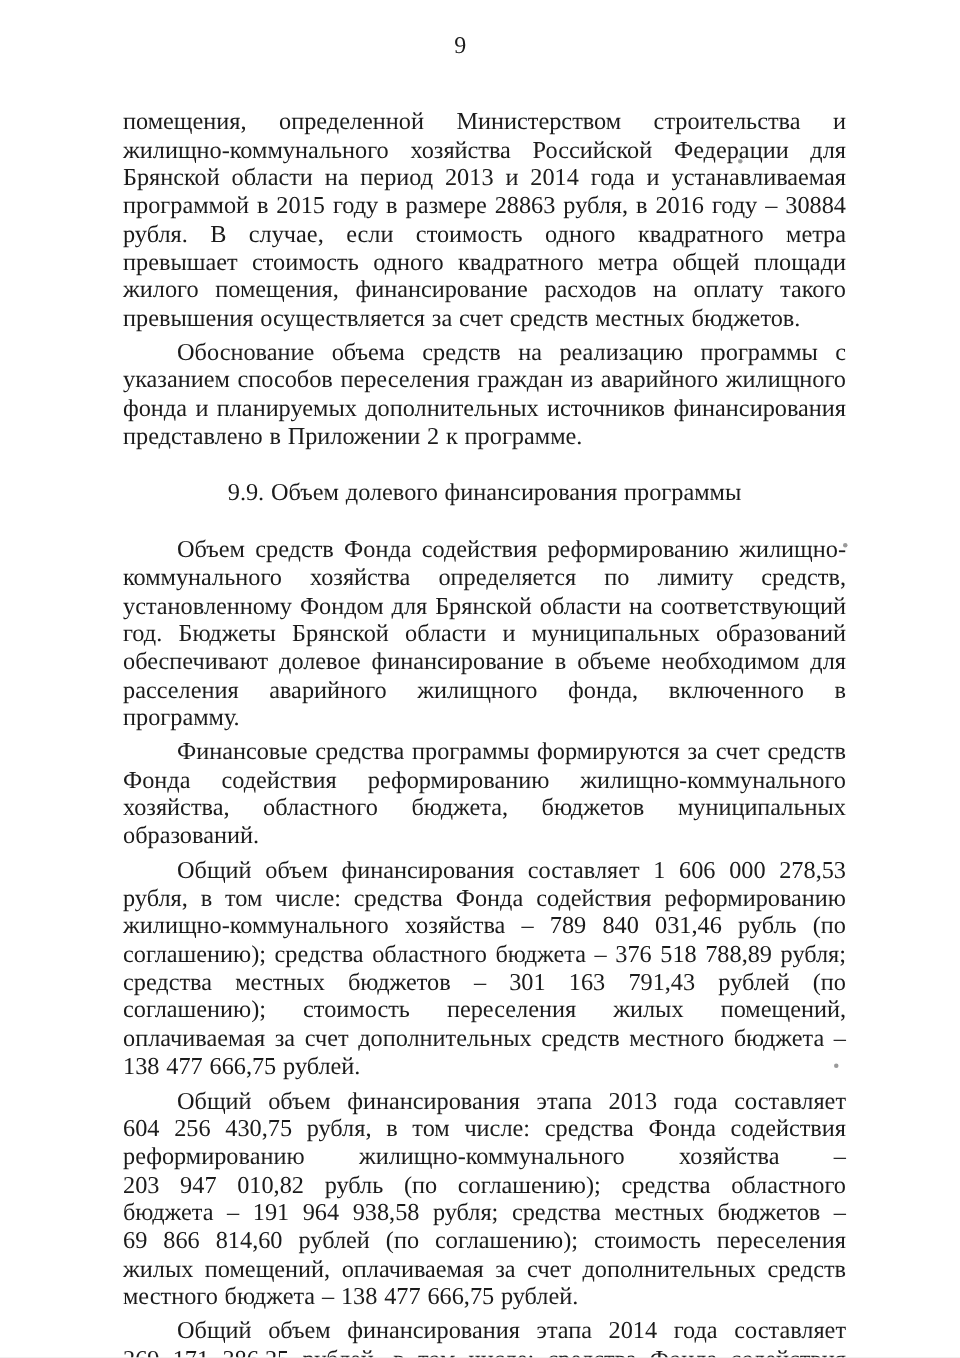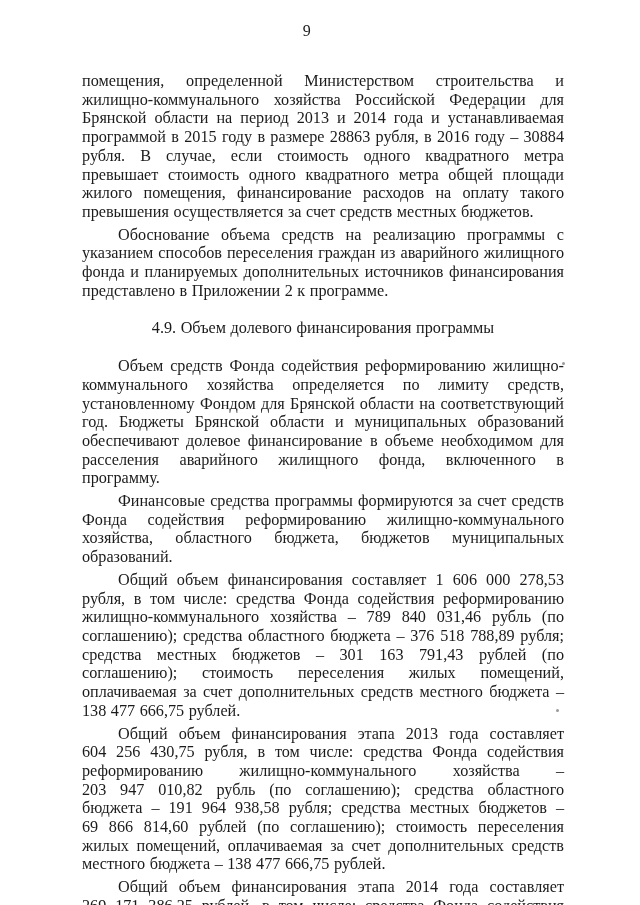--- a/index.html
+++ b/index.html
@@ -55,21 +55,21 @@
 <div class="page">
 
   <div class="page-number">9</div>
 
   <div class="doc-body">
 
     <p class="para">помещения, определенной Министерством строительства и жилищно-коммунального хозяйства Российской Федерации для Брянской области на период 2013 и 2014 года и устанавливаемая программой в 2015 году в размере 28863 рубля, в 2016 году – 30884 рубля. В случае, если стоимость одного квадратного метра превышает стоимость одного квадратного метра общей площади жилого помещения,  финансирование расходов на оплату такого превышения осуществляется за счет средств местных бюджетов.</p>
 
     <p class="para indent">Обоснование объема средств на реализацию программы с указанием способов переселения граждан из аварийного жилищного фонда и планируемых дополнительных источников финансирования представлено в Приложении 2 к программе.</p>
 
-    <h2 class="section-heading">4.9. Объем долевого финансирования программы</h2>
+    <h2 class="section-heading">9.9. Объем долевого финансирования программы</h2>
 
     <p class="para indent">Объем средств Фонда содействия реформированию жилищно-коммунального хозяйства определяется по лимиту средств, установленному Фондом для Брянской области на соответствующий год. Бюджеты Брянской области и муниципальных образований обеспечивают долевое финансирование в объеме необходимом для  расселения аварийного жилищного фонда, включенного в программу.</p>
 
     <p class="para indent">Финансовые средства программы  формируются за счет средств Фонда содействия реформированию жилищно-коммунального хозяйства, областного бюджета, бюджетов муниципальных образований.</p>
 
     <p class="para indent">Общий объем финансирования составляет 1&nbsp;606&nbsp;000&nbsp;278,53 рубля,  в том числе: средства Фонда содействия реформированию жилищно-коммунального хозяйства – 789&nbsp;840&nbsp;031,46 рубль (по соглашению); средства областного бюджета – 376&nbsp;518&nbsp;788,89 рубля; средства местных бюджетов – 301&nbsp;163&nbsp;791,43 рублей (по соглашению); стоимость переселения жилых помещений, оплачиваемая за счет дополнительных средств местного бюджета – 138&nbsp;477&nbsp;666,75 рублей.</p>
 
     <p class="para indent">Общий объем финансирования этапа 2013 года составляет 604&nbsp;256&nbsp;430,75 рубля,  в том числе: средства Фонда содействия реформированию жилищно-коммунального хозяйства – 203&nbsp;947&nbsp;010,82 рубль (по соглашению); средства областного бюджета – 191&nbsp;964&nbsp;938,58 рубля; средства местных бюджетов – 69&nbsp;866&nbsp;814,60 рублей (по соглашению); стоимость переселения жилых помещений, оплачиваемая за счет дополнительных средств местного бюджета – 138&nbsp;477&nbsp;666,75 рублей.</p>
 
     <p class="para indent">Общий объем финансирования этапа 2014 года составляет 269&nbsp;171&nbsp;386,25 рублей,  в том числе: средства Фонда содействия реформированию жилищно-коммунального хозяйства – 178&nbsp;139&nbsp;429,49 рублей (по соглашению); средства областного бюджета – 35&nbsp;116&nbsp;072,70 рубль; средства местных бюджетов – 55&nbsp;915&nbsp;884,06 рубля (по соглашению).</p>

